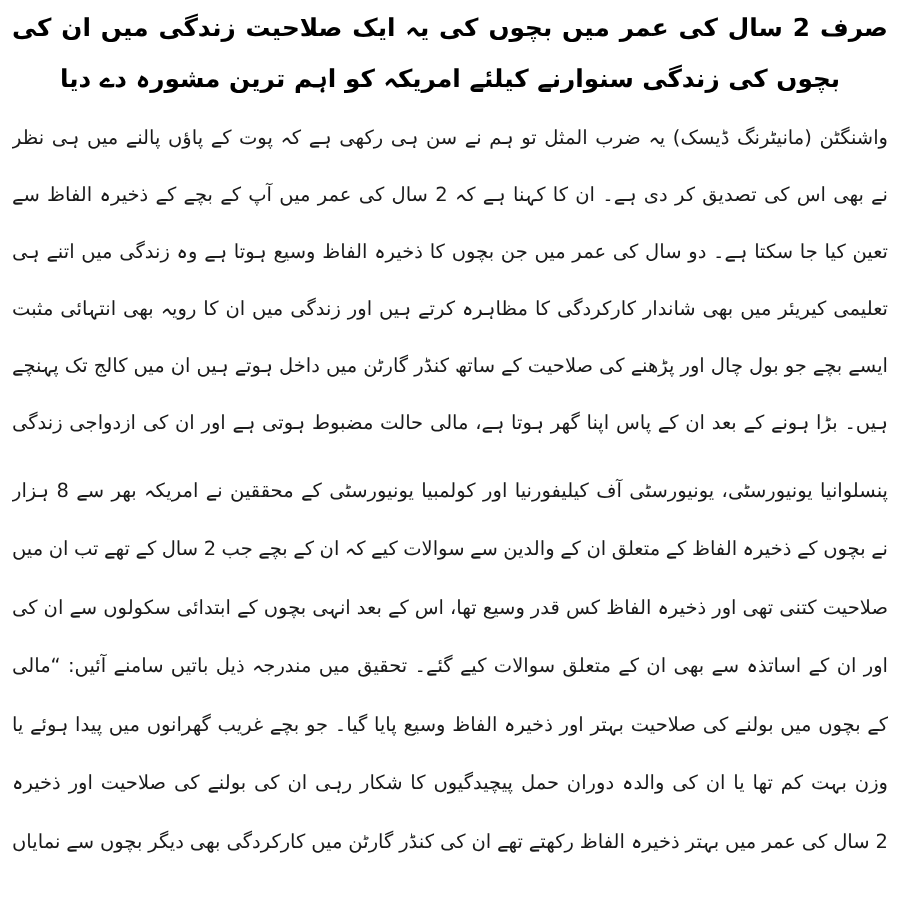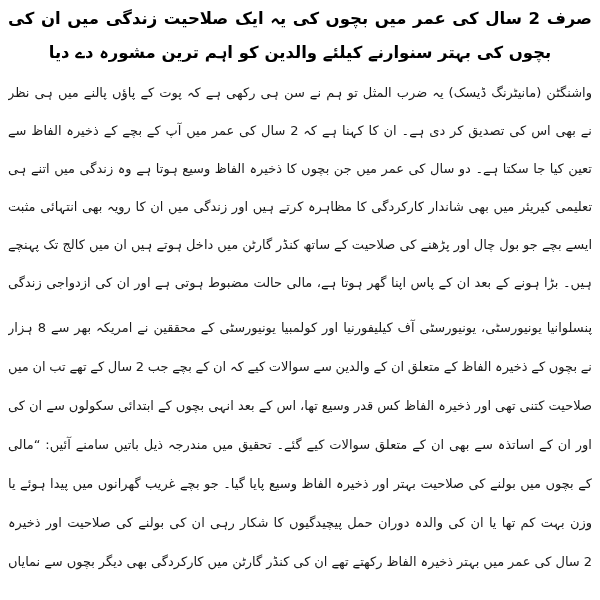--- a/index.html
+++ b/index.html
@@ -55,21 +55,21 @@
     height: 39px;
   }
 </style>
 </head>
 <body>
 
 <div class="page">
 
   <div>
     <div class="headline-line">صرف 2 سال کی عمر میں بچوں کی یہ ایک صلاحیت زندگی میں ان کی کامیابی کا تعین کرتی ہے، تحقیق کاروں نے</div>
-    <div class="headline-line centered">بچوں کی بہتر سنوارنے کیلئے والدین کو اہم ترین مشورہ دے دیا</div>
+    <div class="headline-line centered">بچوں کی زندگی سنوارنے کیلئے امریکہ کو اہم ترین مشورہ دے دیا</div>
   </div>
 
   <div class="body-para para-1">
     <div class="body-line">واشنگٹن (مانیٹرنگ ڈیسک) یہ ضرب المثل تو ہم نے سن ہی رکھی ہے کہ پوت کے پاؤں پالنے میں ہی نظر آجاتے ہیں، اب سائنسدانوں</div>
     <div class="body-line">نے بھی اس کی تصدیق کر دی ہے۔ ان کا کہنا ہے کہ 2 سال کی عمر میں آپ کے بچے کے ذخیرہ الفاظ سے زندگی میں اس کی کامیابی کا</div>
     <div class="body-line">تعین کیا جا سکتا ہے۔ دو سال کی عمر میں جن بچوں کا ذخیرہ الفاظ وسیع ہوتا ہے وہ زندگی میں اتنے ہی کامیاب ہوتے ہیں۔ ایسے بچے اپنے</div>
     <div class="body-line">تعلیمی کیریئر میں بھی شاندار کارکردگی کا مظاہرہ کرتے ہیں اور زندگی میں ان کا رویہ بھی انتہائی مثبت ہوتا ہے۔ ماہرین کہتے ہیں کہ</div>
     <div class="body-line">ایسے بچے جو بول چال اور پڑھنے کی صلاحیت کے ساتھ کنڈر گارٹن میں داخل ہوتے ہیں ان میں کالج تک پہنچے کے چانس زیادہ ہوتے</div>
     <div class="body-line">ہیں۔ بڑا ہونے کے بعد ان کے پاس اپنا گھر ہوتا ہے، مالی حالت مضبوط ہوتی ہے اور ان کی ازدواجی زندگی بھی خوشگوار ہوتی ہے۔</div>
   </div>

